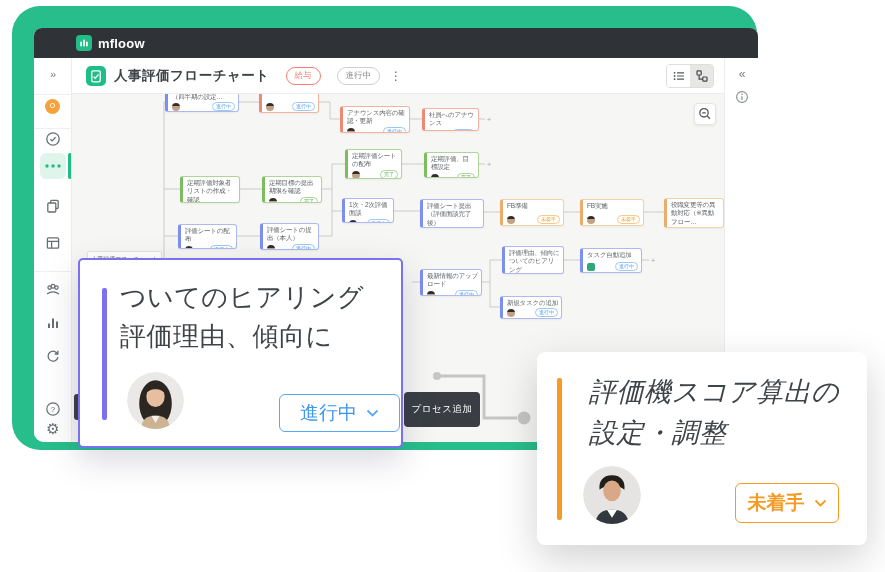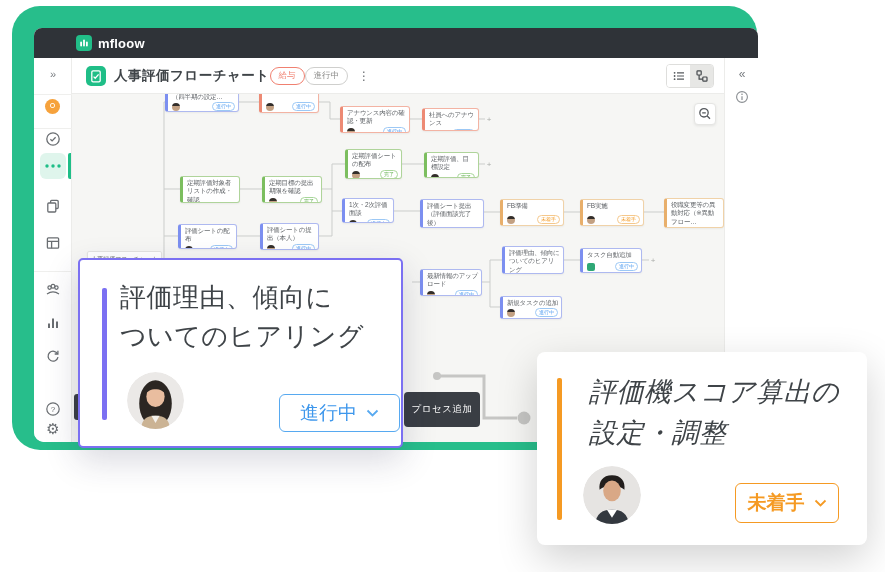--- a/index.html
+++ b/index.html
@@ -16,21 +16,21 @@
   .brand-name{color:#fff;font-size:13px;font-weight:bold;letter-spacing:.2px;}
   .top-icons{display:flex;align-items:center;gap:11px;}
   .notif-wrap{position:relative;}
   .notif-badge{position:absolute;top:-7px;left:7px;background:#E8423C;color:#fff;font-size:7px;line-height:10px;padding:0 4px;border-radius:6px;font-weight:bold;}
   .top-avatar{width:20px;height:20px;border-radius:50%;overflow:hidden;background:#E6E4E2;}
 
   
   .header{position:absolute;left:38px;top:30px;width:652px;height:36px;background:#fff;border-bottom:1px solid #ECECEA;display:flex;align-items:center;padding:0 10px 0 14px;}
   .doc-icon{width:20px;height:20px;margin-right:8px;}
   .page-title{font-size:13.5px;font-weight:600;color:#3F4448;letter-spacing:.5px;}
-  .pill{font-size:8.5px;border-radius:9px;padding:2px 8px;margin-left:0;background:#fff;}
+  .pill{font-size:8.5px;border-radius:9px;padding:2px 8px;margin-left:16px;background:#fff;}
   .pill.cat{border:1px solid #F08070;color:#F08070;}
   .pill.stat{border:1px solid #CFCFCD;color:#8A8A88;}
   .kebab{margin-left:10px;color:#6A6E72;font-size:12px;letter-spacing:0;cursor:pointer;}
   .hd-right{margin-left:auto;display:flex;align-items:center;}
   .toggle{display:flex;border:1px solid #DEDEDc;border-radius:4px;overflow:hidden;}
   .toggle .tg{width:23px;height:22px;display:flex;align-items:center;justify-content:center;background:#fff;}
   .toggle .tg.sel{background:#E7E7E5;}
 
   
   .sidebar{position:absolute;left:0;top:30px;width:38px;height:384px;background:#fff;border-right:1px solid #ECECEA;}
@@ -369,22 +369,22 @@
               <circle cx="7" cy="4.2" r=".8" fill="#8A8E92"></circle>
             </svg></span>
       </div>
 
     </div>
   </div>
 
   <div class="card card-active">
     <div class="accent" style="left:22px;top:28px;height:132px;background:#7B70F2;"></div>
     <div class="card-title" style="left:40px;top:18px;font-size:26px;line-height:39px;">
+      <div>ついてのヒアリング</div>
       <div>評価理由、傾向に</div>
-      <div>ついてのヒアリング</div>
     </div>
     <span class="card-avatar" style="left:47px;top:112px;width:57px;height:57px;">
       <svg viewBox="0 0 56 56" width="57" height="57">
           <circle cx="28" cy="28" r="28" fill="#EBE9E7"></circle>
           <ellipse cx="28" cy="31" rx="16" ry="23" fill="#2B2622"></ellipse>
           <ellipse cx="28" cy="24" rx="9" ry="10.5" fill="#E9BD9F"></ellipse>
           <path d="M18,21 Q21,11 28,12 Q35,11 38,21 Q32,16 28,17 Q24,16 18,21 Z" fill="#2B2622"></path>
           <path d="M14,56 Q14,43 28,43 Q42,43 42,56 Z" fill="#CBB394"></path>
           <path d="M24,43 L28,50 L32,43 Z" fill="#F4F1EC"></path>
         </svg>

